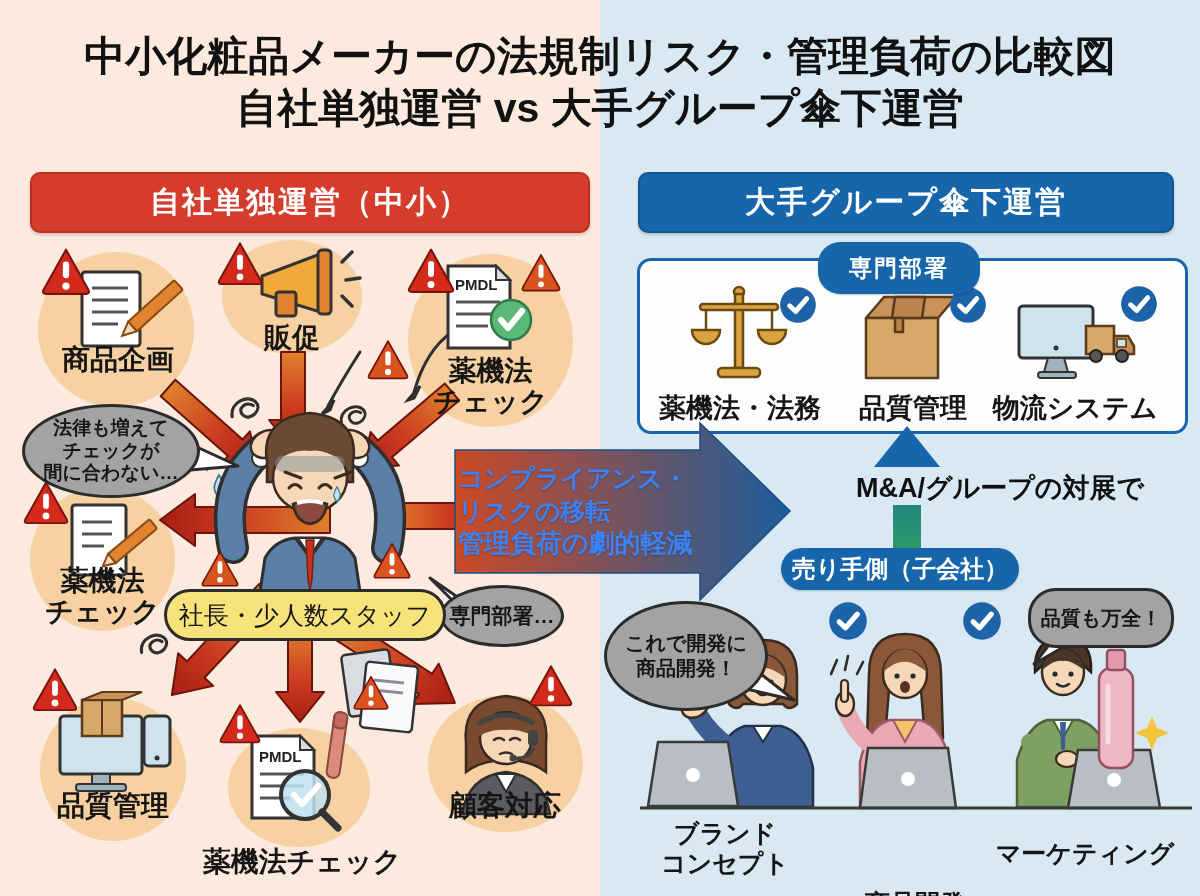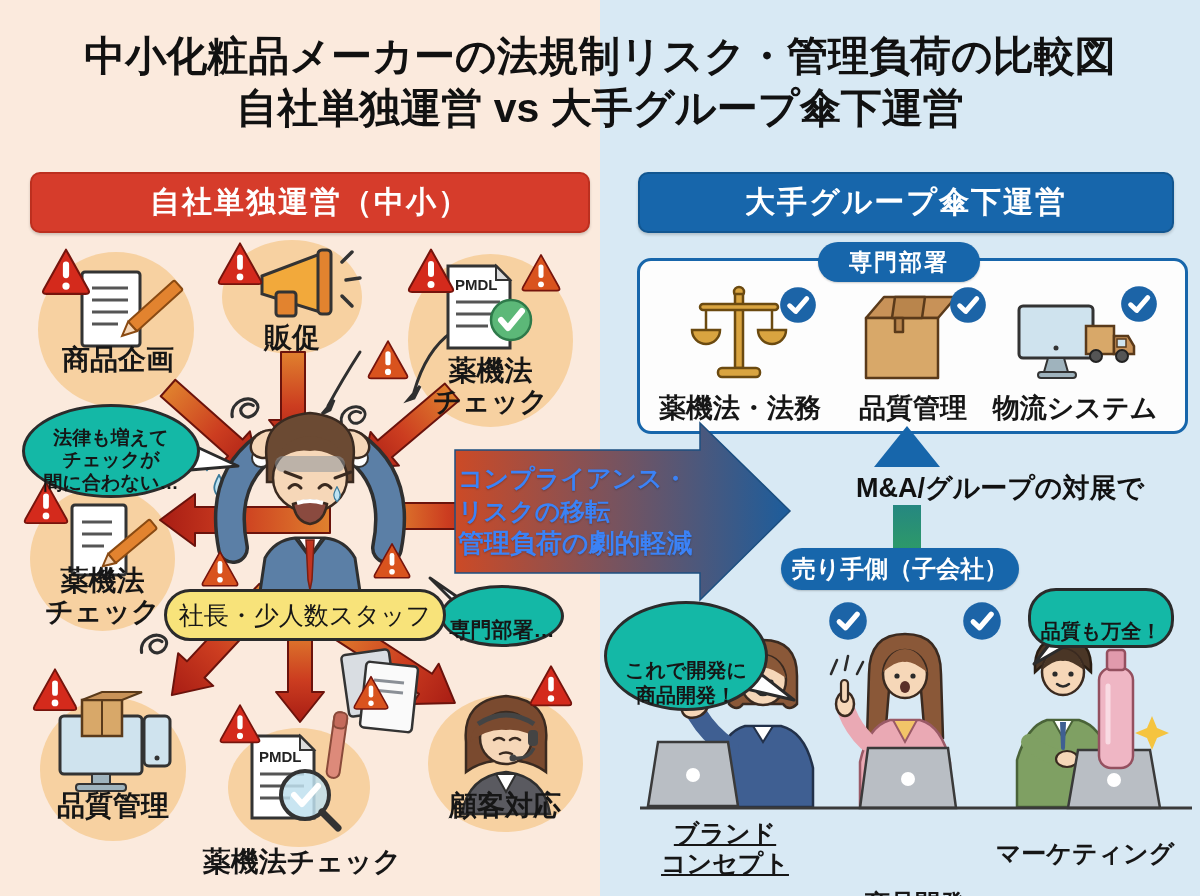--- a/index.html
+++ b/index.html
@@ -13,32 +13,32 @@
   .bg-right{left:600px;top:0;width:600px;height:896px;background:#d8e9f4;}
   .title{left:0;top:30px;width:1200px;text-align:center;color:#111;font-weight:800;
          font-size:41px;letter-spacing:0px;line-height:1.28;}
   .hdr{border-radius:10px;display:flex;align-items:center;justify-content:center;
        color:#fff;font-weight:800;font-size:30px;letter-spacing:2px;
        box-shadow:0 2px 3px rgba(0,0,0,.18);}
   .hdr-left{left:30px;top:172px;width:556px;height:57px;background:#d63c2b;border:2px solid #bc2f1f;}
   .hdr-right{left:638px;top:172px;width:532px;height:57px;background:#1766ab;border:2px solid #125690;}
   .circle{border-radius:50%;background:#f7d1a1;}
   .nlabel{color:#161616;font-weight:800;text-align:center;line-height:1.12;}
-  .bubble{background:#14b8a6;border:3px solid #2b2b2b;border-radius:50%;
-          display:flex;align-items:flex-end;justify-content:center;text-align:center;
+  .bubble{background:#a3a3a3;border:3px solid #2b2b2b;border-radius:50%;
+          display:flex;align-items:center;justify-content:center;text-align:center;
           color:#161616;font-weight:800;}
   .pill{border-radius:26px;display:flex;align-items:center;justify-content:center;}
   .staff-pill{left:164px;top:589px;width:276px;height:46px;background:#f8e37a;
               border:3px solid #2b2b2b;font-weight:400;font-size:25px;color:#161616;}
   .dept-box{left:637px;top:258px;width:545px;height:170px;background:#fdfdfd;
             border:3px solid #1766ab;border-radius:14px;}
   .badge{background:#1766ab;color:#fff;font-weight:800;border-radius:22px;
          display:flex;align-items:center;justify-content:center;
          box-shadow:0 1px 2px rgba(0,0,0,.2);}
-  .dept-badge{left:818px;top:242px;width:162px;height:40px;font-size:23px;letter-spacing:2px;}
+  .dept-badge{left:818px;top:242px;width:162px;height:52px;font-size:23px;letter-spacing:2px;}
   .seller-badge{left:781px;top:548px;width:238px;height:42px;font-size:24px;}
   .dept-label{top:390px;width:180px;text-align:center;font-weight:800;font-size:27px;color:#161616;}
   .center-arrow-text{color:#3b82f6;font-weight:800;text-align:left;line-height:1.3;font-size:25px;
                      text-shadow:0 1px 2px rgba(0,0,0,.25);}
   .ma-text{left:800px;top:470px;width:400px;text-align:center;color:#111;
            font-weight:800;font-size:27px;}
   .role{color:#161616;font-weight:800;text-align:center;line-height:1.2;font-size:25px;}
   svg{display:block;}
   .overlay{left:0;top:0;pointer-events:none;}
 </style>
@@ -409,20 +409,20 @@
   <div class="abs badge seller-badge">売り手側（子会社）</div>
 
   <div class="abs bubble" style="left:604px;top:601px;width:158px;height:104px;font-size:20px;line-height:1.25;">
     <div>
       <div>これで開発に</div>
       <div>商品開発！</div>
     </div>
   </div>
   <div class="abs bubble" style="left:1028px;top:588px;width:140px;height:54px;font-size:20px;border-radius:28px;">品質も万全！</div>
 
-  <div class="abs role" style="left:650px;top:818px;width:150px;text-decoration:underline;">
+  <div class="abs role" style="left:650px;top:818px;width:150px;">
     <div>ブランド</div>
     <div>コンセプト</div>
   </div>
   <div class="abs role" style="left:840px;top:840px;width:150px;margin-top:48px;">商品開発</div>
   <div class="abs role" style="left:995px;top:838px;width:180px;">マーケティング</div>
 
 </div>
 
 </body></html>

